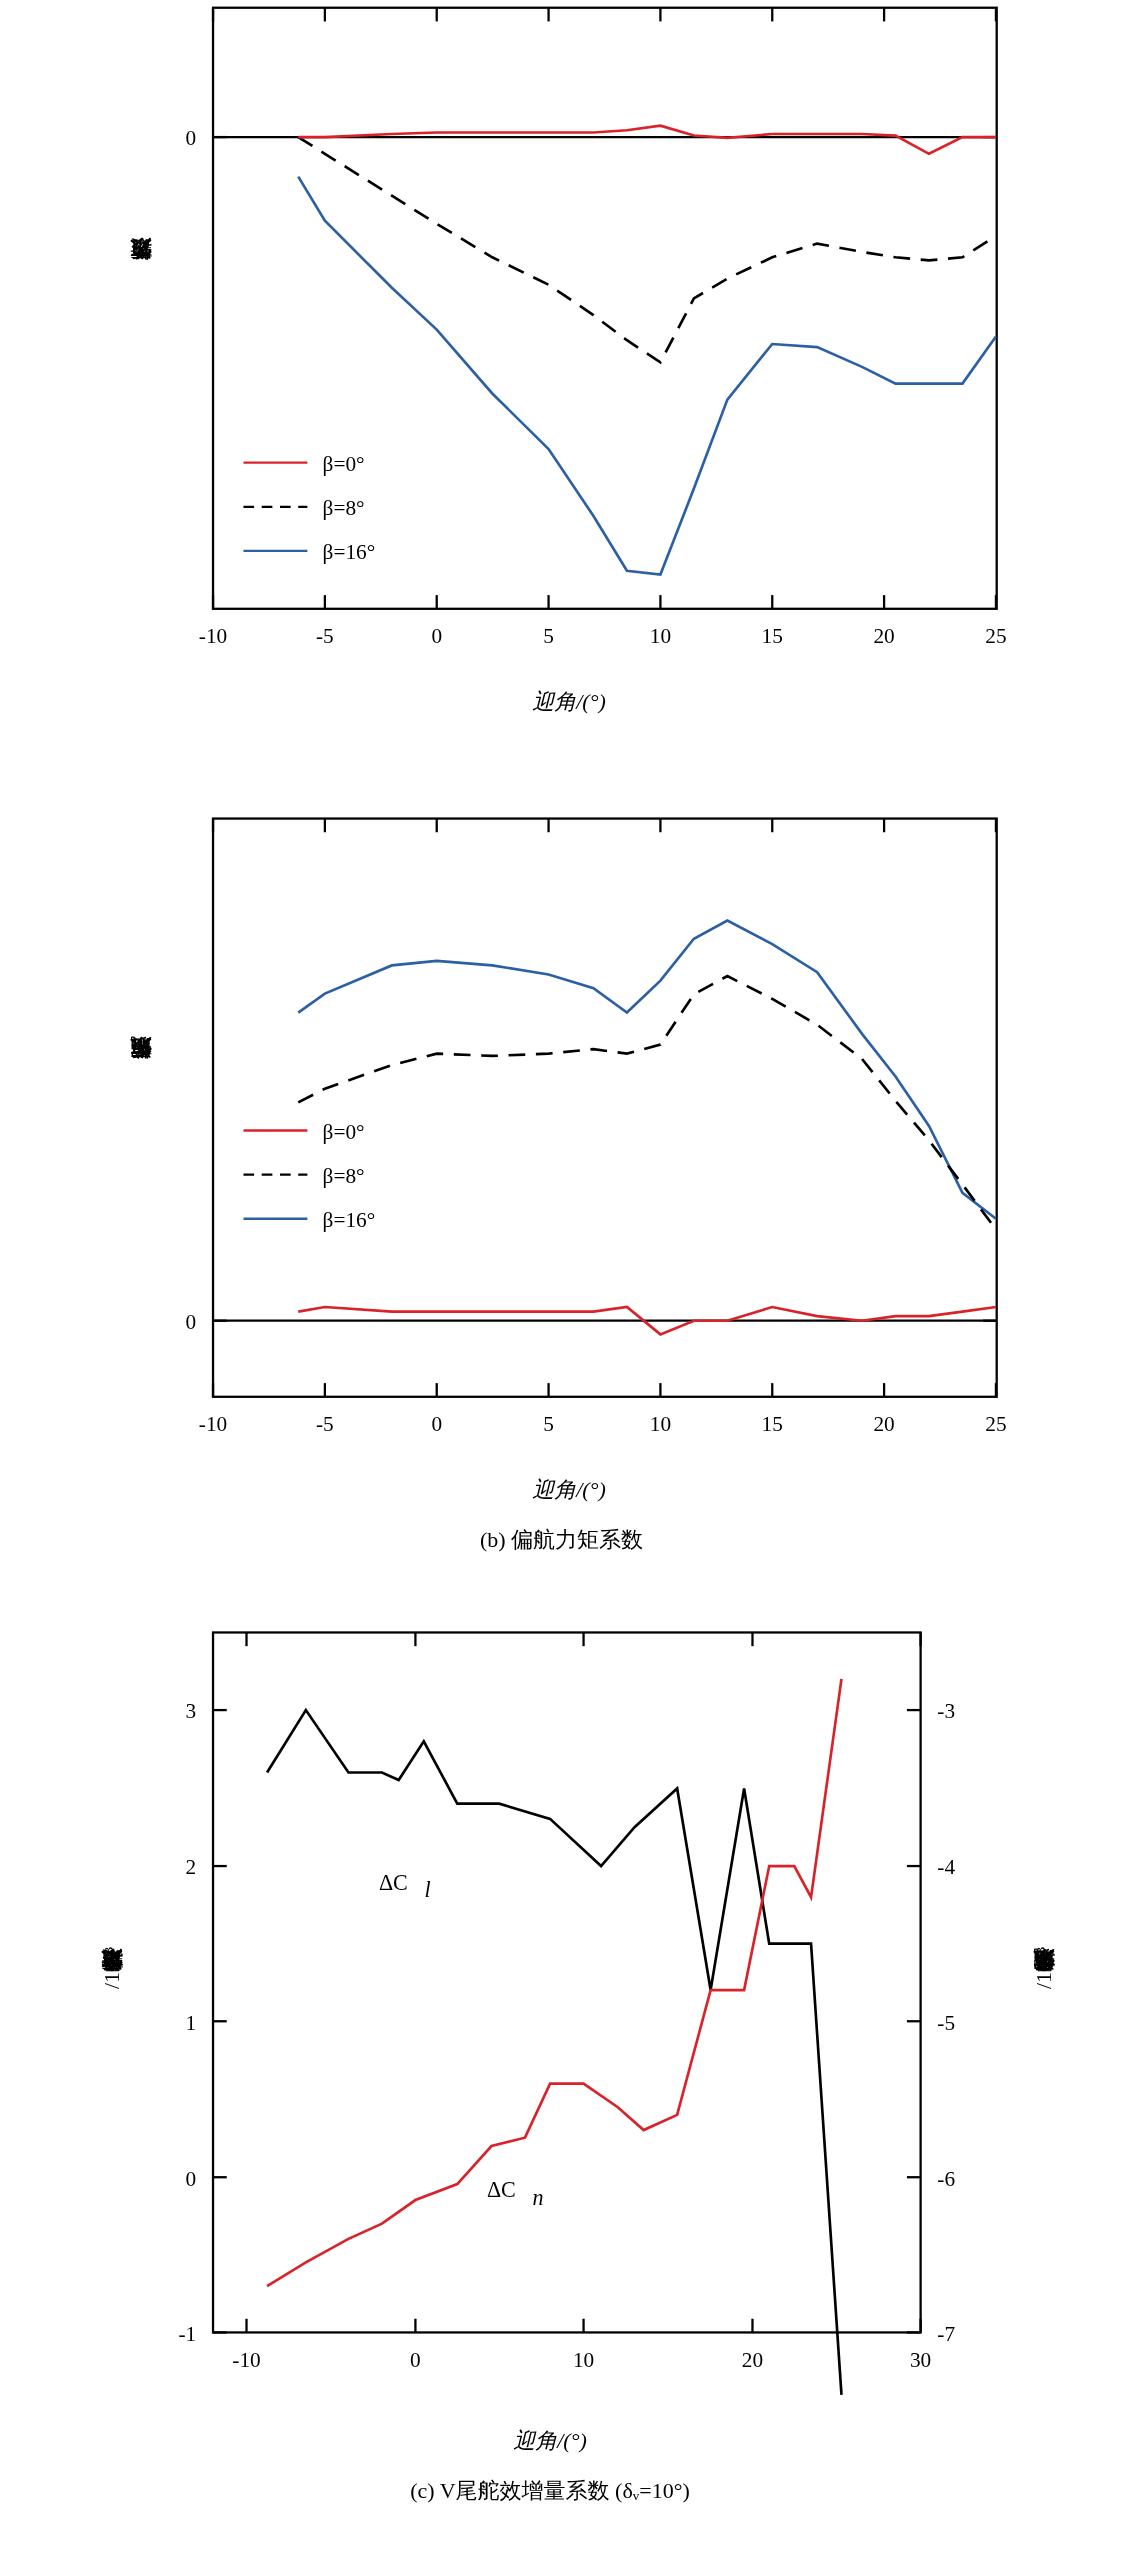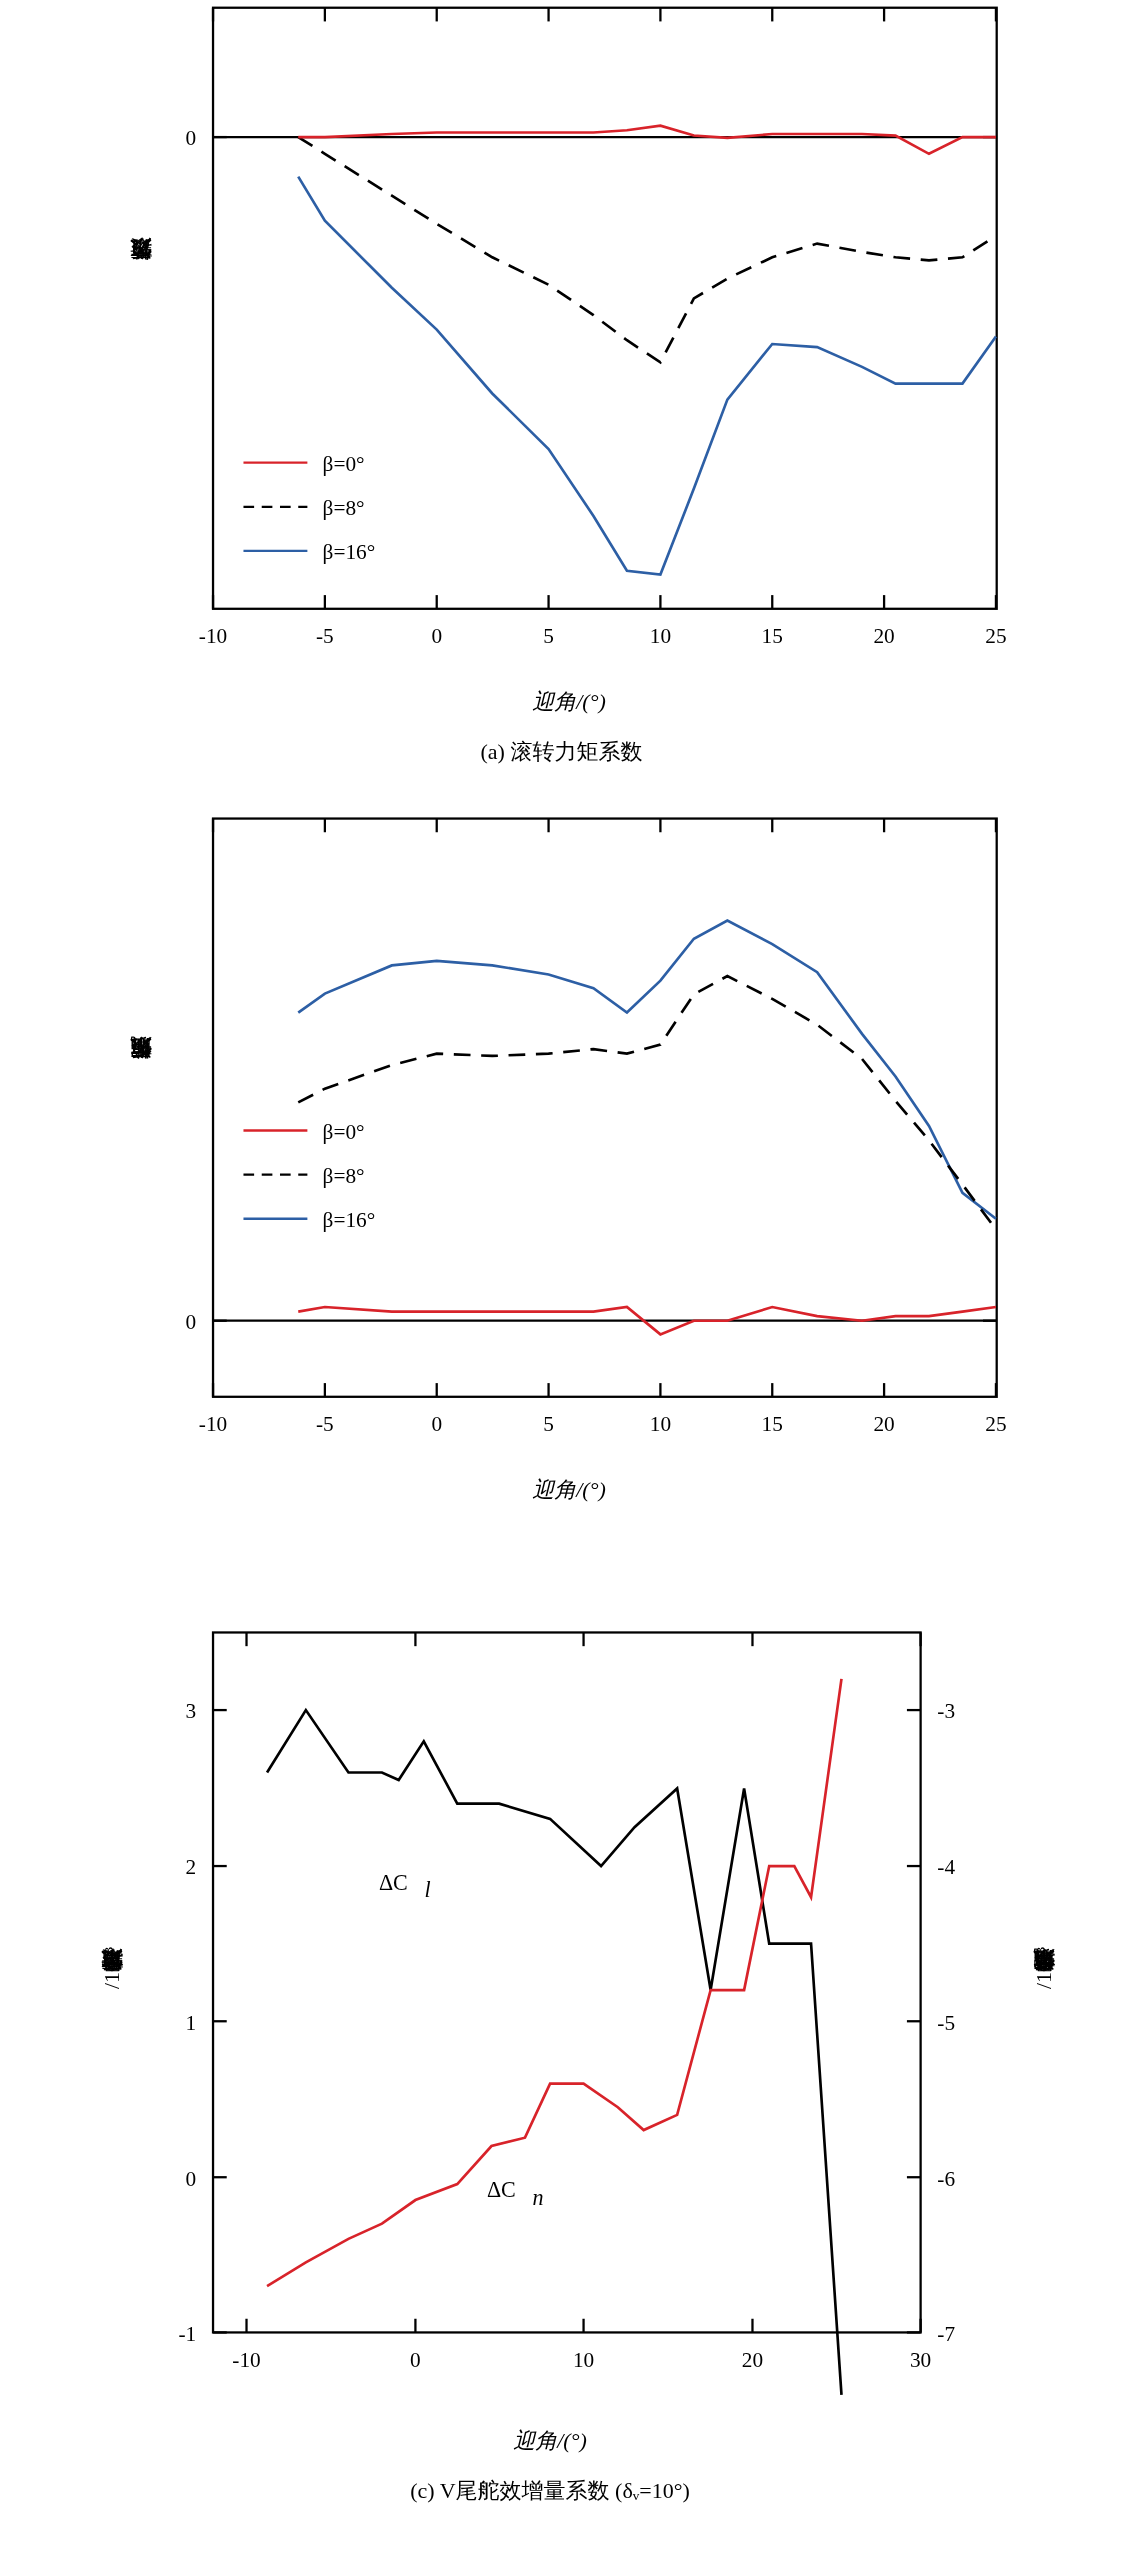--- a/index.html
+++ b/index.html
@@ -119,21 +119,20 @@
       <g>
         <line x1="320" y1="608" x2="404" y2="608" class="legend-line-solid-red"></line>
         <text class="legend-text" x="424" y="619">β=0°</text>
         <line x1="320" y1="666" x2="404" y2="666" class="legend-line-dashed"></line>
         <text class="legend-text" x="424" y="677">β=8°</text>
         <line x1="320" y1="724" x2="404" y2="724" class="legend-line-solid-blue"></line>
         <text class="legend-text" x="424" y="735">β=16°</text>
       </g>
     </svg>
     <div class="axis-label-x" style="margin-left:15px;">迎角/(°)</div>
-    <div class="caption" style="margin-top:20px;">(a) 滚转力矩系数</div>
   </div>
 </div>
 
 <div class="figure" id="fig-b">
   <div class="plot-wrap" style="width:1123px;height:769px;">
     <div class="ylabel" style="left:126px; top:110px; height:358px;">偏航力矩系数</div>
     <svg width="1123" height="685" viewBox="0 0 1476 900">
 
       <rect x="280" y="40" width="1030" height="760" fill="none" stroke="#000" stroke-width="3"></rect>
 
@@ -180,20 +179,21 @@
       <g>
         <line x1="320" y1="450" x2="404" y2="450" class="legend-line-solid-red"></line>
         <text class="legend-text" x="424" y="461">β=0°</text>
         <line x1="320" y1="508" x2="404" y2="508" class="legend-line-dashed"></line>
         <text class="legend-text" x="424" y="519">β=8°</text>
         <line x1="320" y1="566" x2="404" y2="566" class="legend-line-solid-blue"></line>
         <text class="legend-text" x="424" y="577">β=16°</text>
       </g>
     </svg>
     <div class="axis-label-x" style="margin-left:15px;">迎角/(°)</div>
+    <div class="caption" style="margin-top:20px;">(b) 偏航力矩系数</div>
   </div>
 </div>
 
 <div class="figure" id="fig-c">
   <div class="plot-wrap" style="width:1123px;height:898px;">
     <div class="ylabel" style="left:97px; top:84px; height:533px;">滚转力矩系数增量/10⁻³</div>
     <div class="ylabel" style="left:1029px; top:84px; height:533px;">偏航力矩系数增量/10⁻³</div>
     <svg width="1123" height="807" viewBox="0 0 1476 1060">
 
       <rect x="280" y="20" width="930" height="920" fill="none" stroke="#000" stroke-width="3"></rect>

